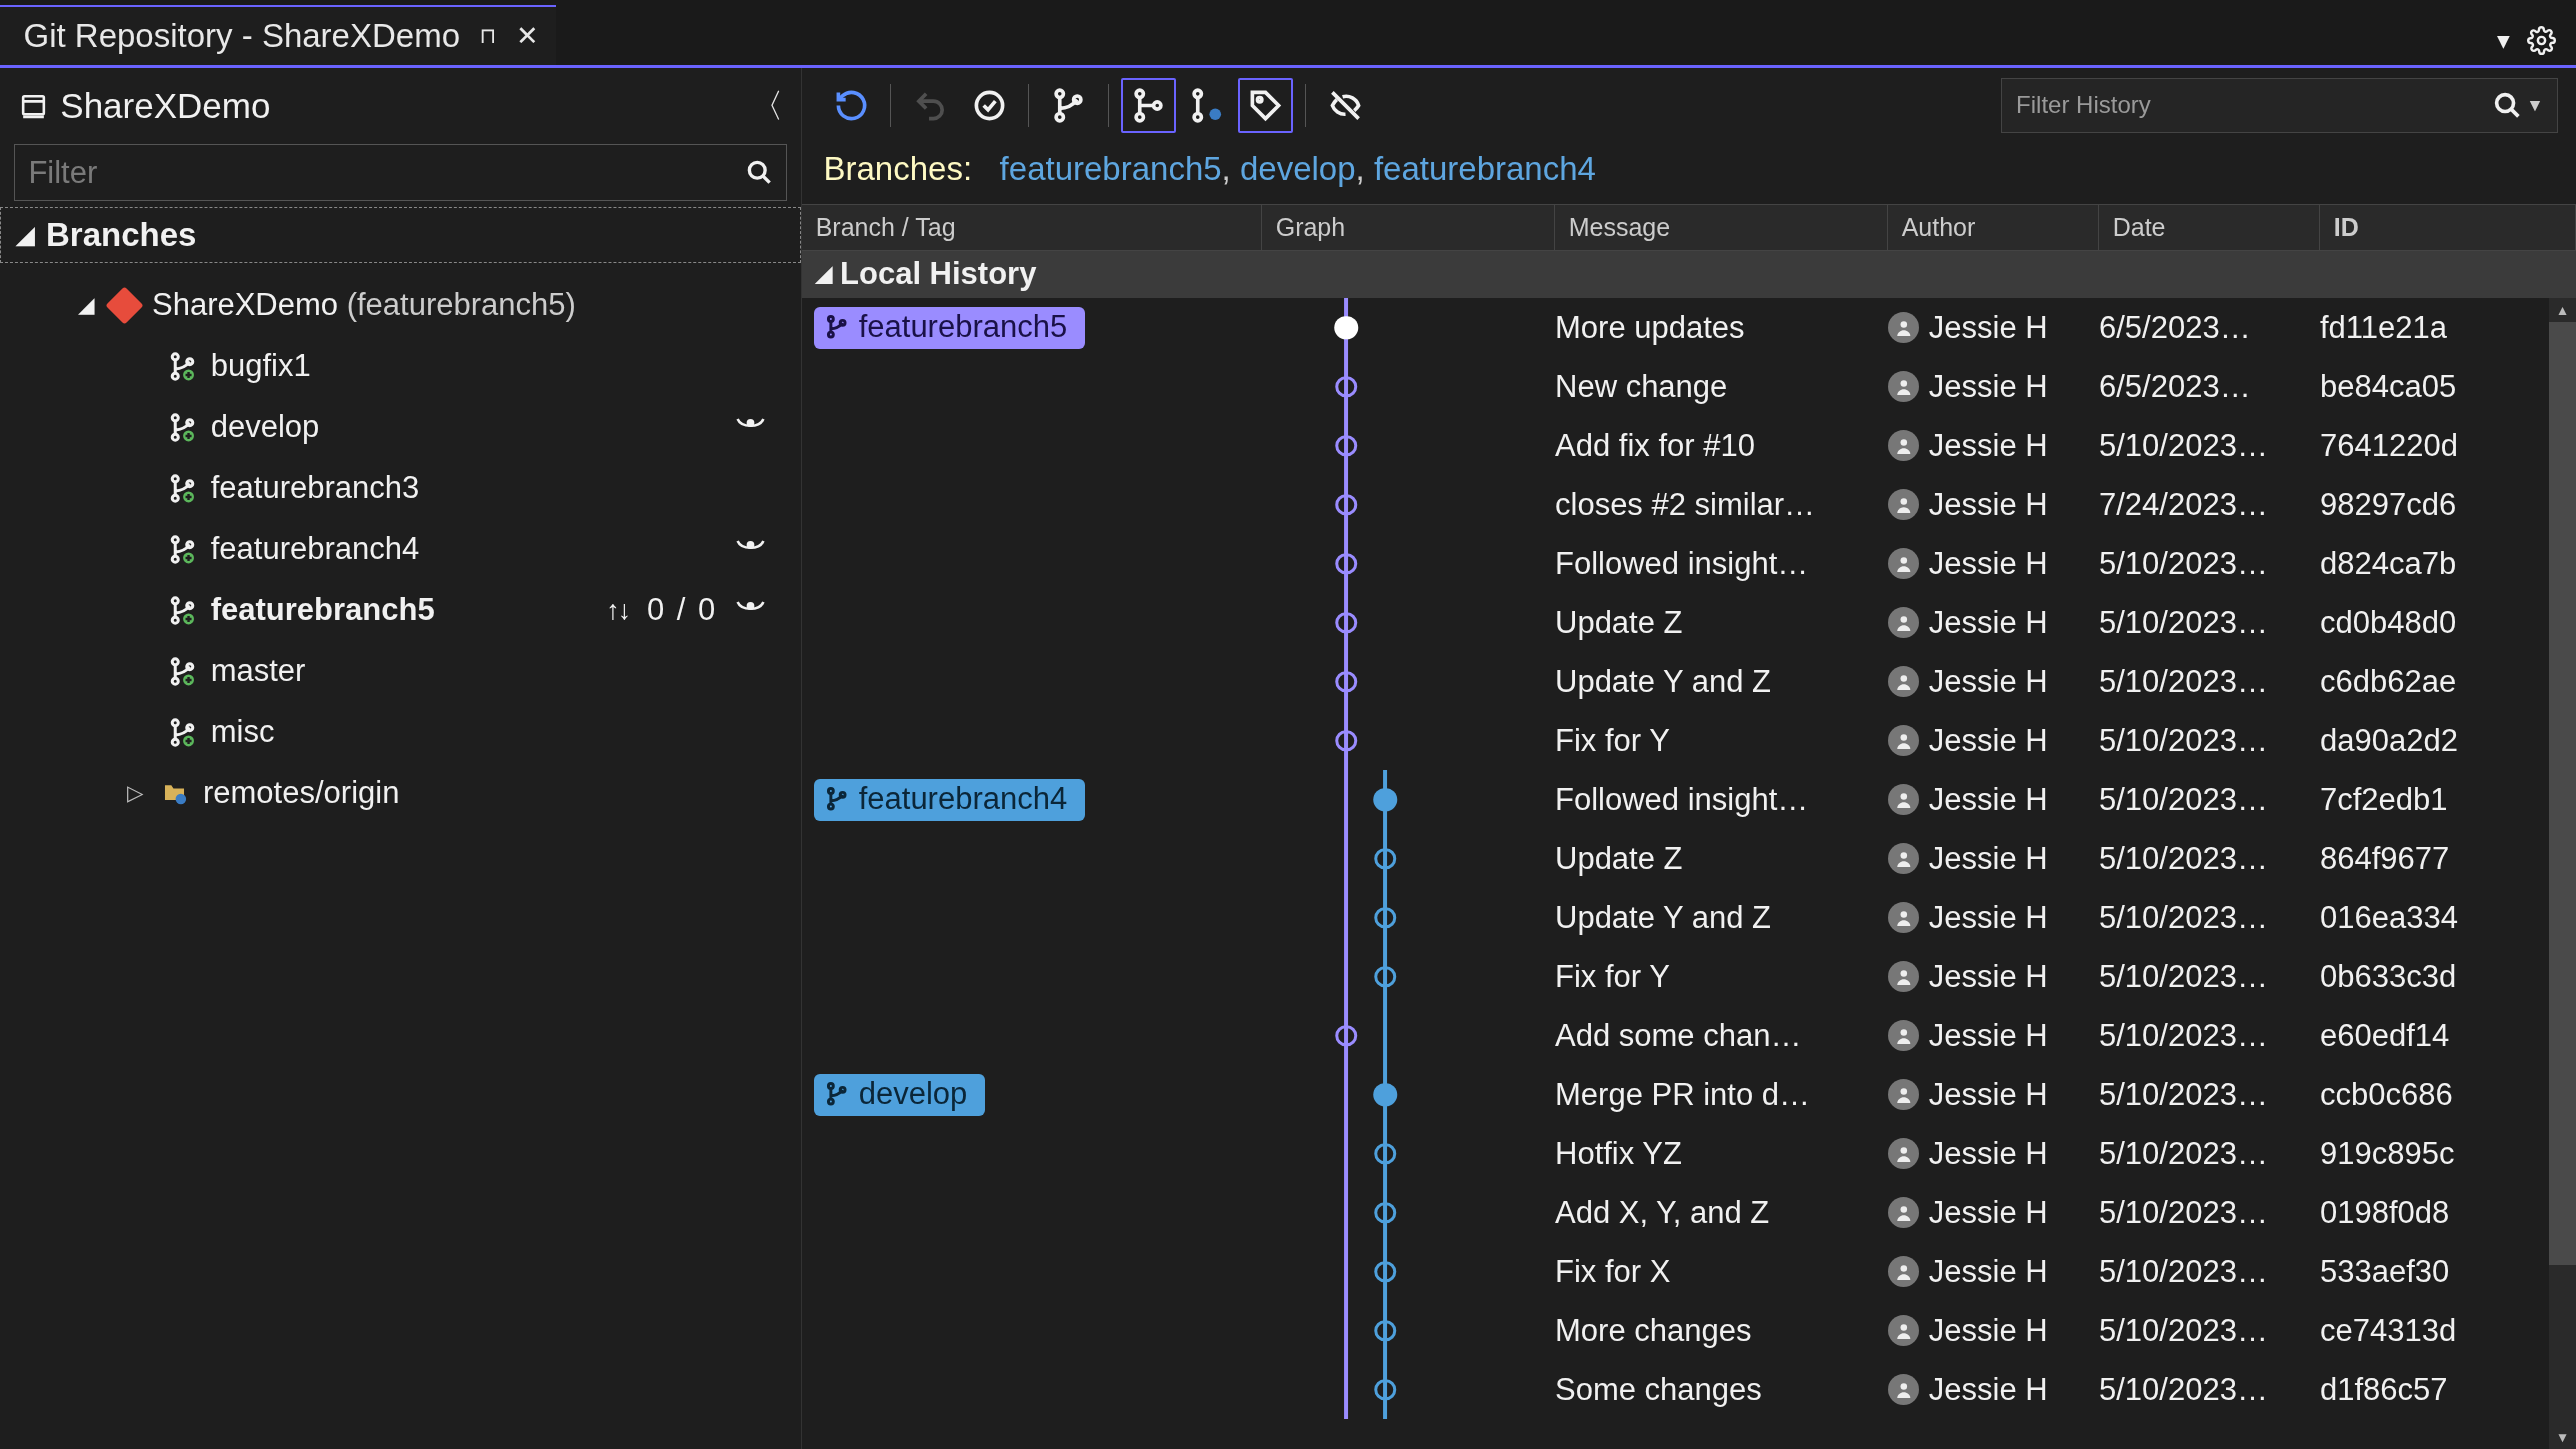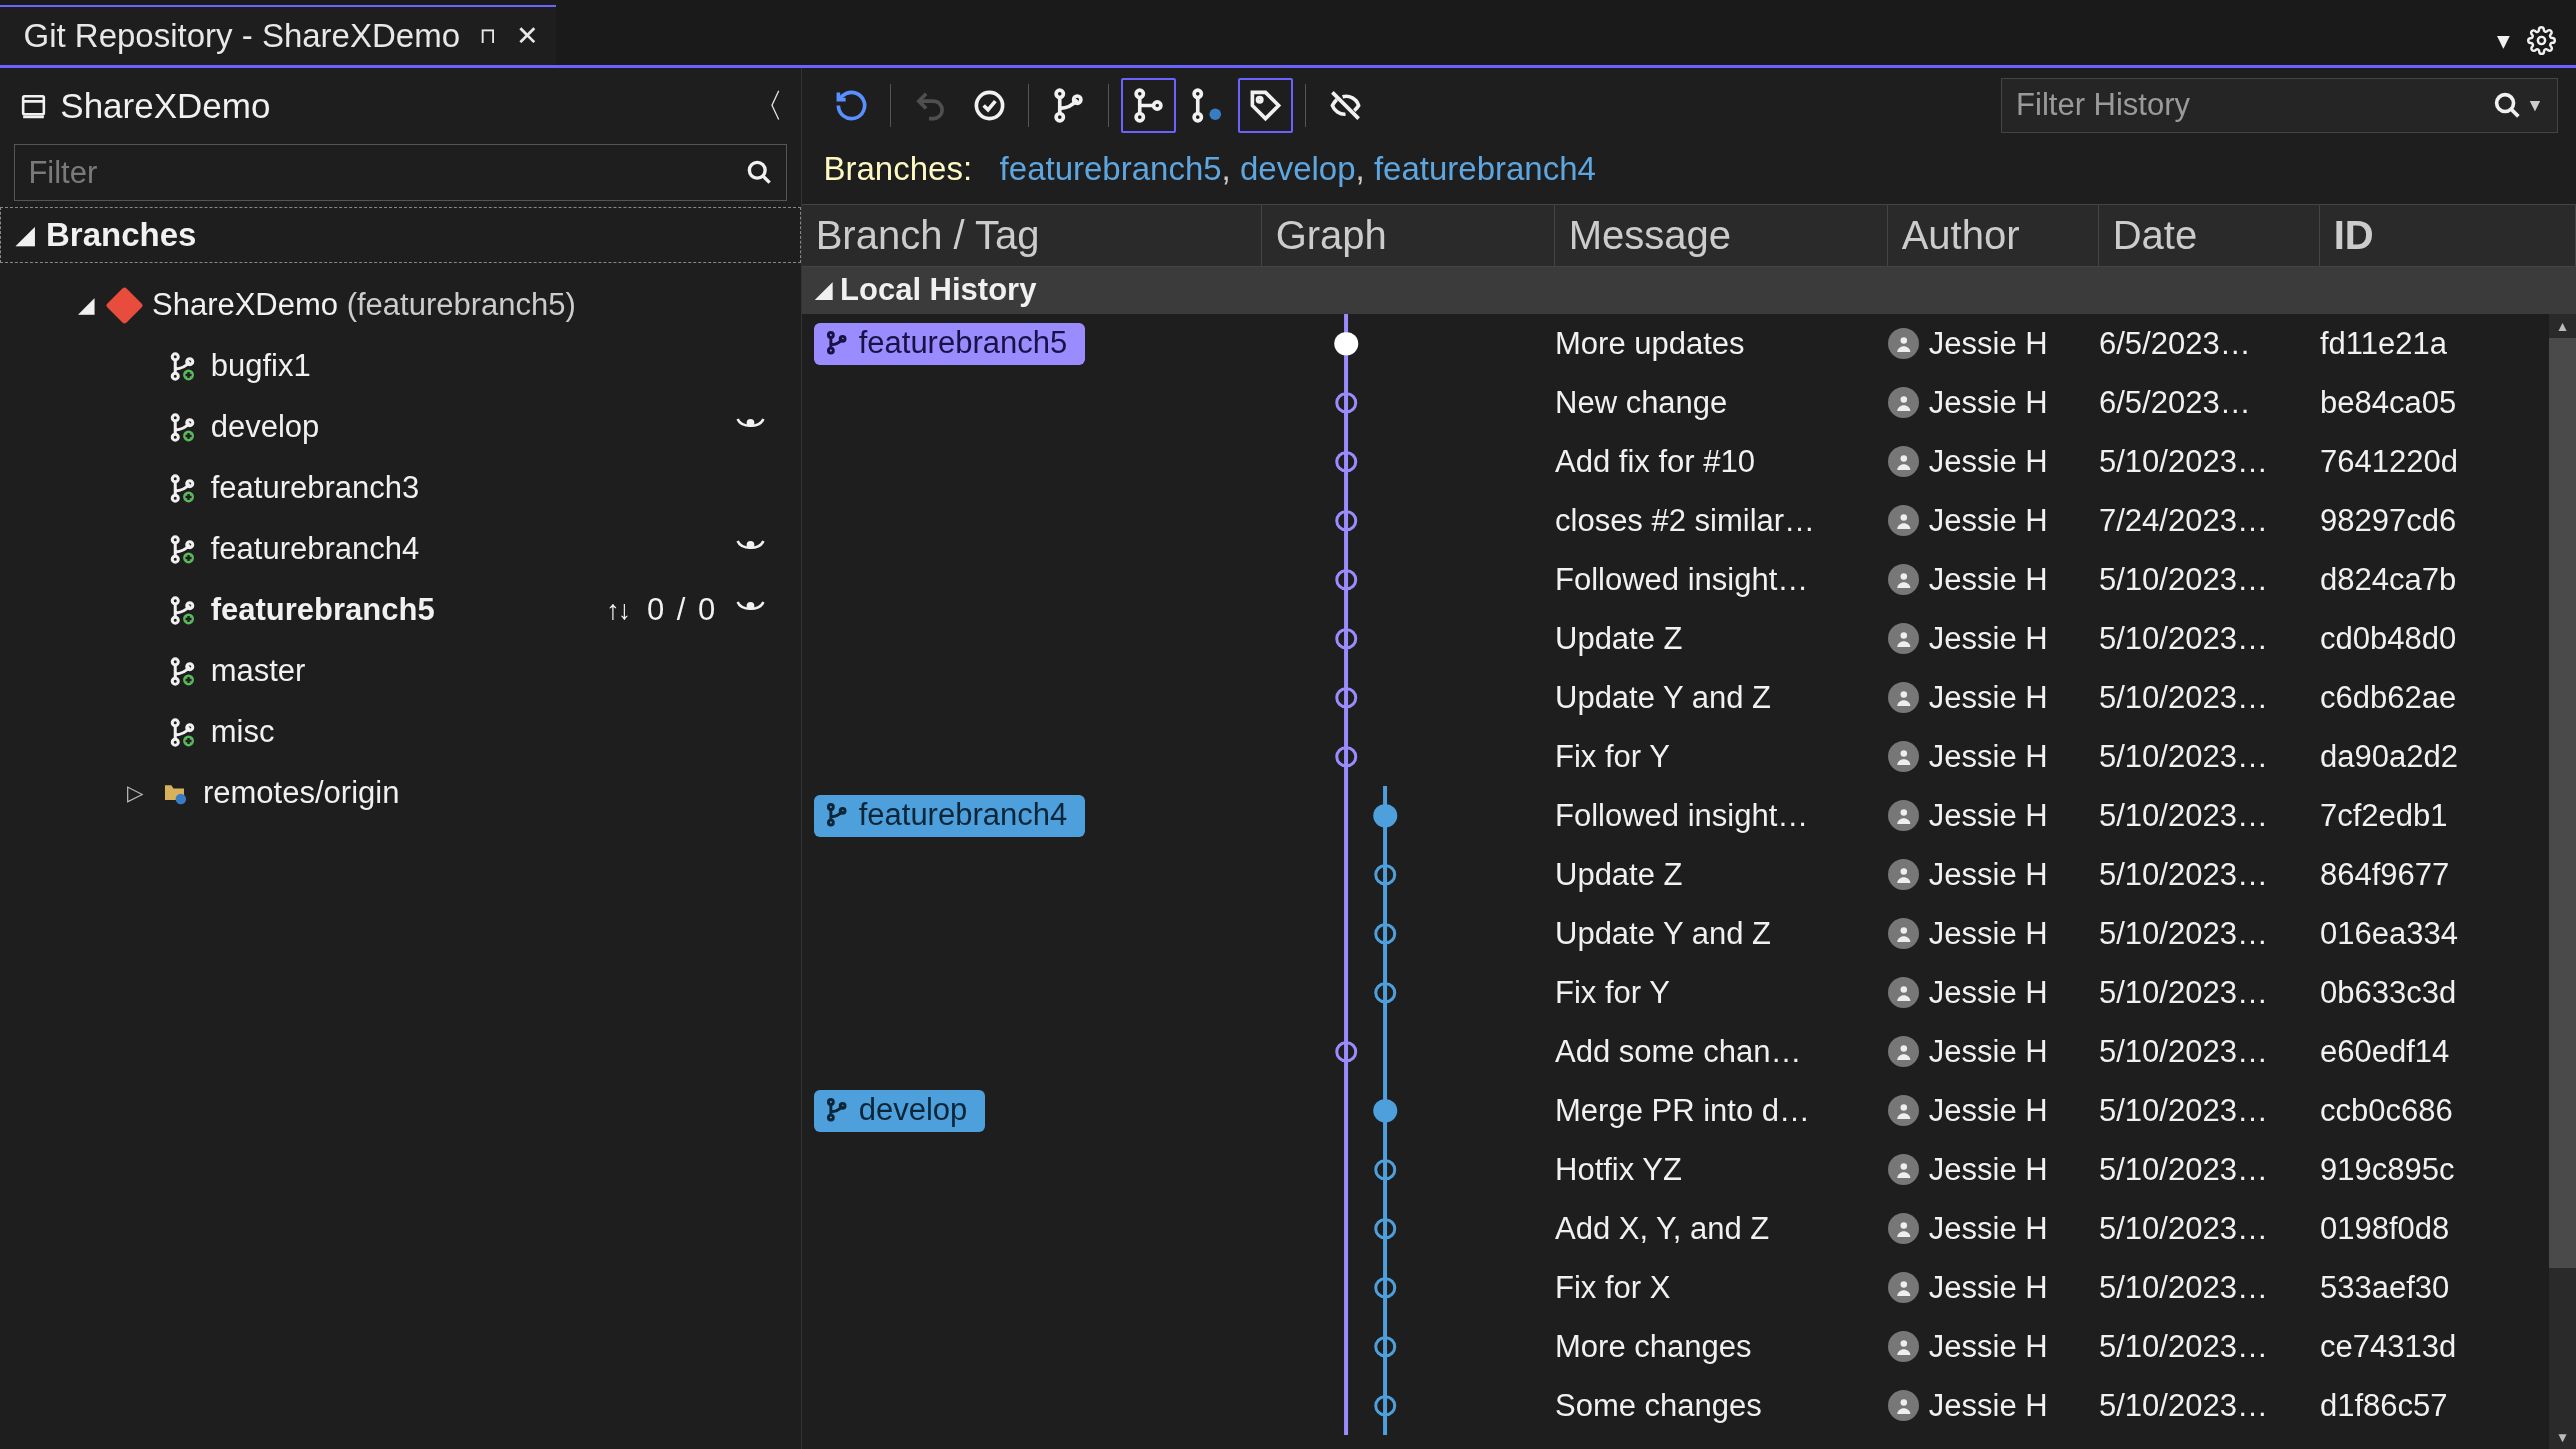--- a/index.html
+++ b/index.html
@@ -50,30 +50,30 @@
 
 
 .main { flex:1; display:flex; flex-direction:column; min-width:0; }
 .toolbar { display:flex; align-items:center; gap:3.9px; padding:9.8px 17.6px 7.8px 21.5px; }
 .tbtn { width:55px; height:55px; display:flex; align-items:center; justify-content:center; border-radius:2px; cursor:pointer; }
 .tbtn.active { border:2px solid #6a63ff; }
 .tbtn svg { width:35px; height:35px; }
 .tsep { width:1px; height:43px; background:#555; margin:0 7.8px; }
 .toolbar .spacer { margin-left:auto; }
 .filterhist { width:557px; height:55px; border:1px solid #444; display:flex; align-items:center; padding:0 13.7px; background:#252525;}
-.filterhist input { flex:1; background:transparent; border:none; color:#fde047; font-size:31px; outline:none;}
+.filterhist input { flex:1; background:transparent; border:none; color:#fde047; font-size:24px; outline:none;}
 .filterhist input::placeholder{color:#9a9a9a;}
 .filterhist .mag{width:29px;height:29px;}
 
 .branchline { padding:9.8px 21.5px 15.6px 21.5px; font-size:33px; }
 .branchline .lbl { color:#fef9c3; }
 .branchline .link { color:#5ea6e0; cursor:pointer; }
 .branchline .sep { color:#ccc; }
 
-.cols { display:flex; font-size:40px; color:#ccc; border-top:1px solid #444; border-bottom:1px solid #444; background:#2a2a2a; }
+.cols { display:flex; font-size:25px; color:#ccc; border-top:1px solid #444; border-bottom:1px solid #444; background:#2a2a2a; }
 .cols > div { padding:7.8px 13.7px; border-right:1px solid #444; }
 .col-branch { width:460px; }
 .col-graph  { width:293px; }
 .col-msg    { width:333px; }
 .col-author { width:211px; }
 .col-date   { width:221px; }
 .col-id     { flex:1;font-weight:bold; }
 
 .subhead { background:#3b3b3b; font-size:31px; font-weight:600; padding:5.9px 13.7px; display:flex; align-items:center; gap:7.8px; }
 .subhead .caret2 { font-size:21.5px; }

